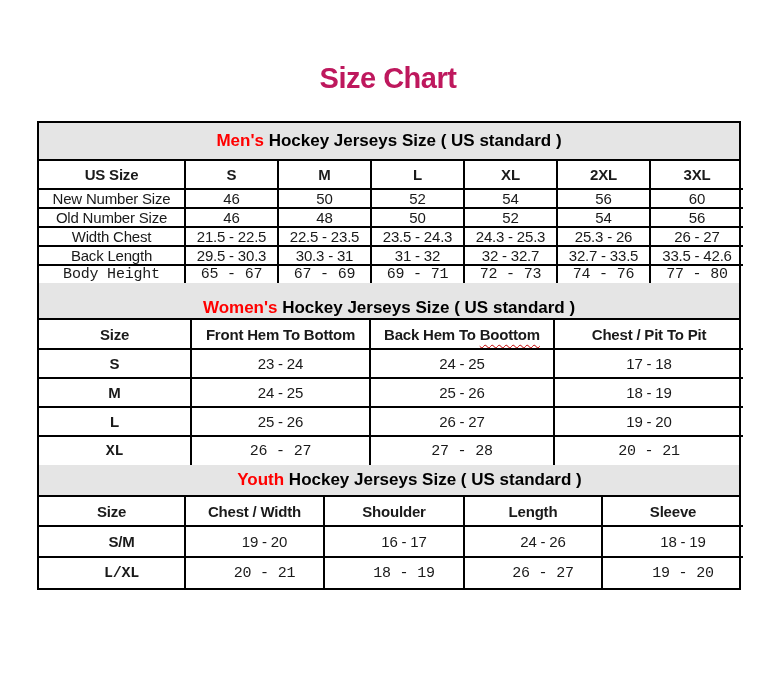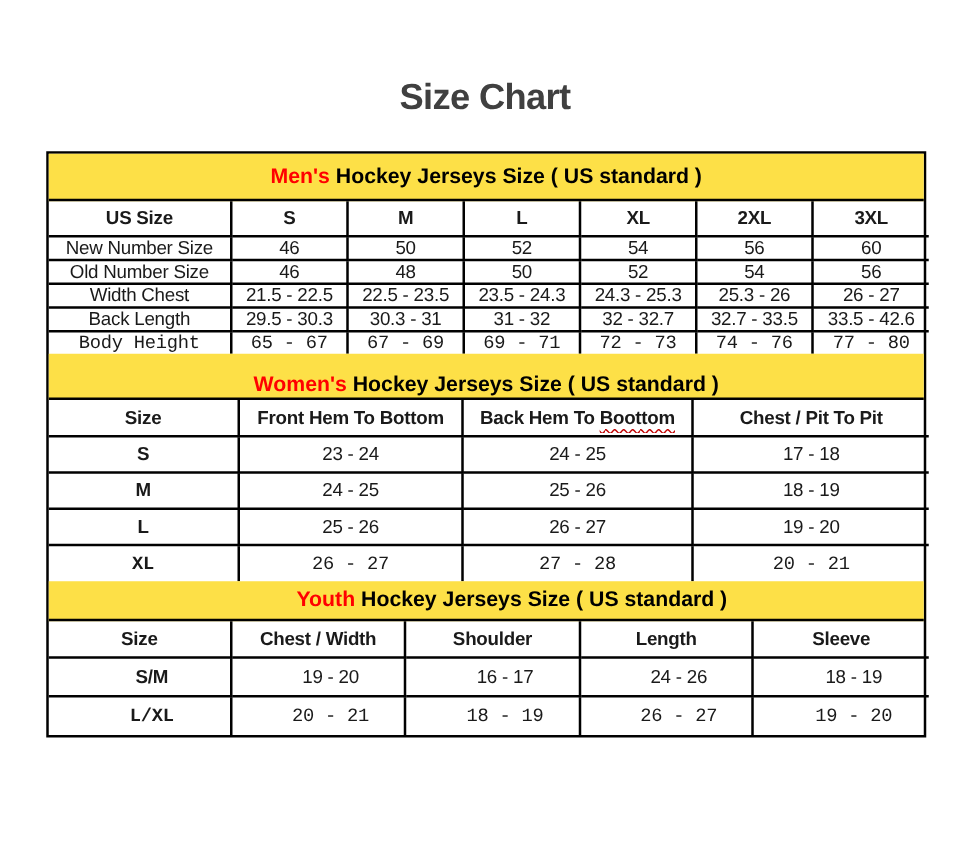--- a/index.html
+++ b/index.html
@@ -12,33 +12,33 @@
     overflow: hidden;
   }
   .page { width: 776px; height: 692px; position: relative; }
 
   .title {
     padding-top: 62px;
     text-align: center;
     font-size: 29px;
     font-weight: bold;
     letter-spacing: -0.5px;
-    color: #404040;
+    color: #be185d;
   }
 
   .chart-stack {
     position: absolute;
     left: 37px;
     top: 121px;
     width: 704px;
     border: 2px solid #000000;
   }
 
   .banner {
-    background: #fde047;
+    background: #e5e5e5;
     border-bottom: 2px solid #000000;
     border-top: 2px solid #000000;
     text-align: center;
     font-weight: bold;
     font-size: 17px;
     display: flex;
     align-items: center;
     justify-content: center;
     color: #000000;
   }

